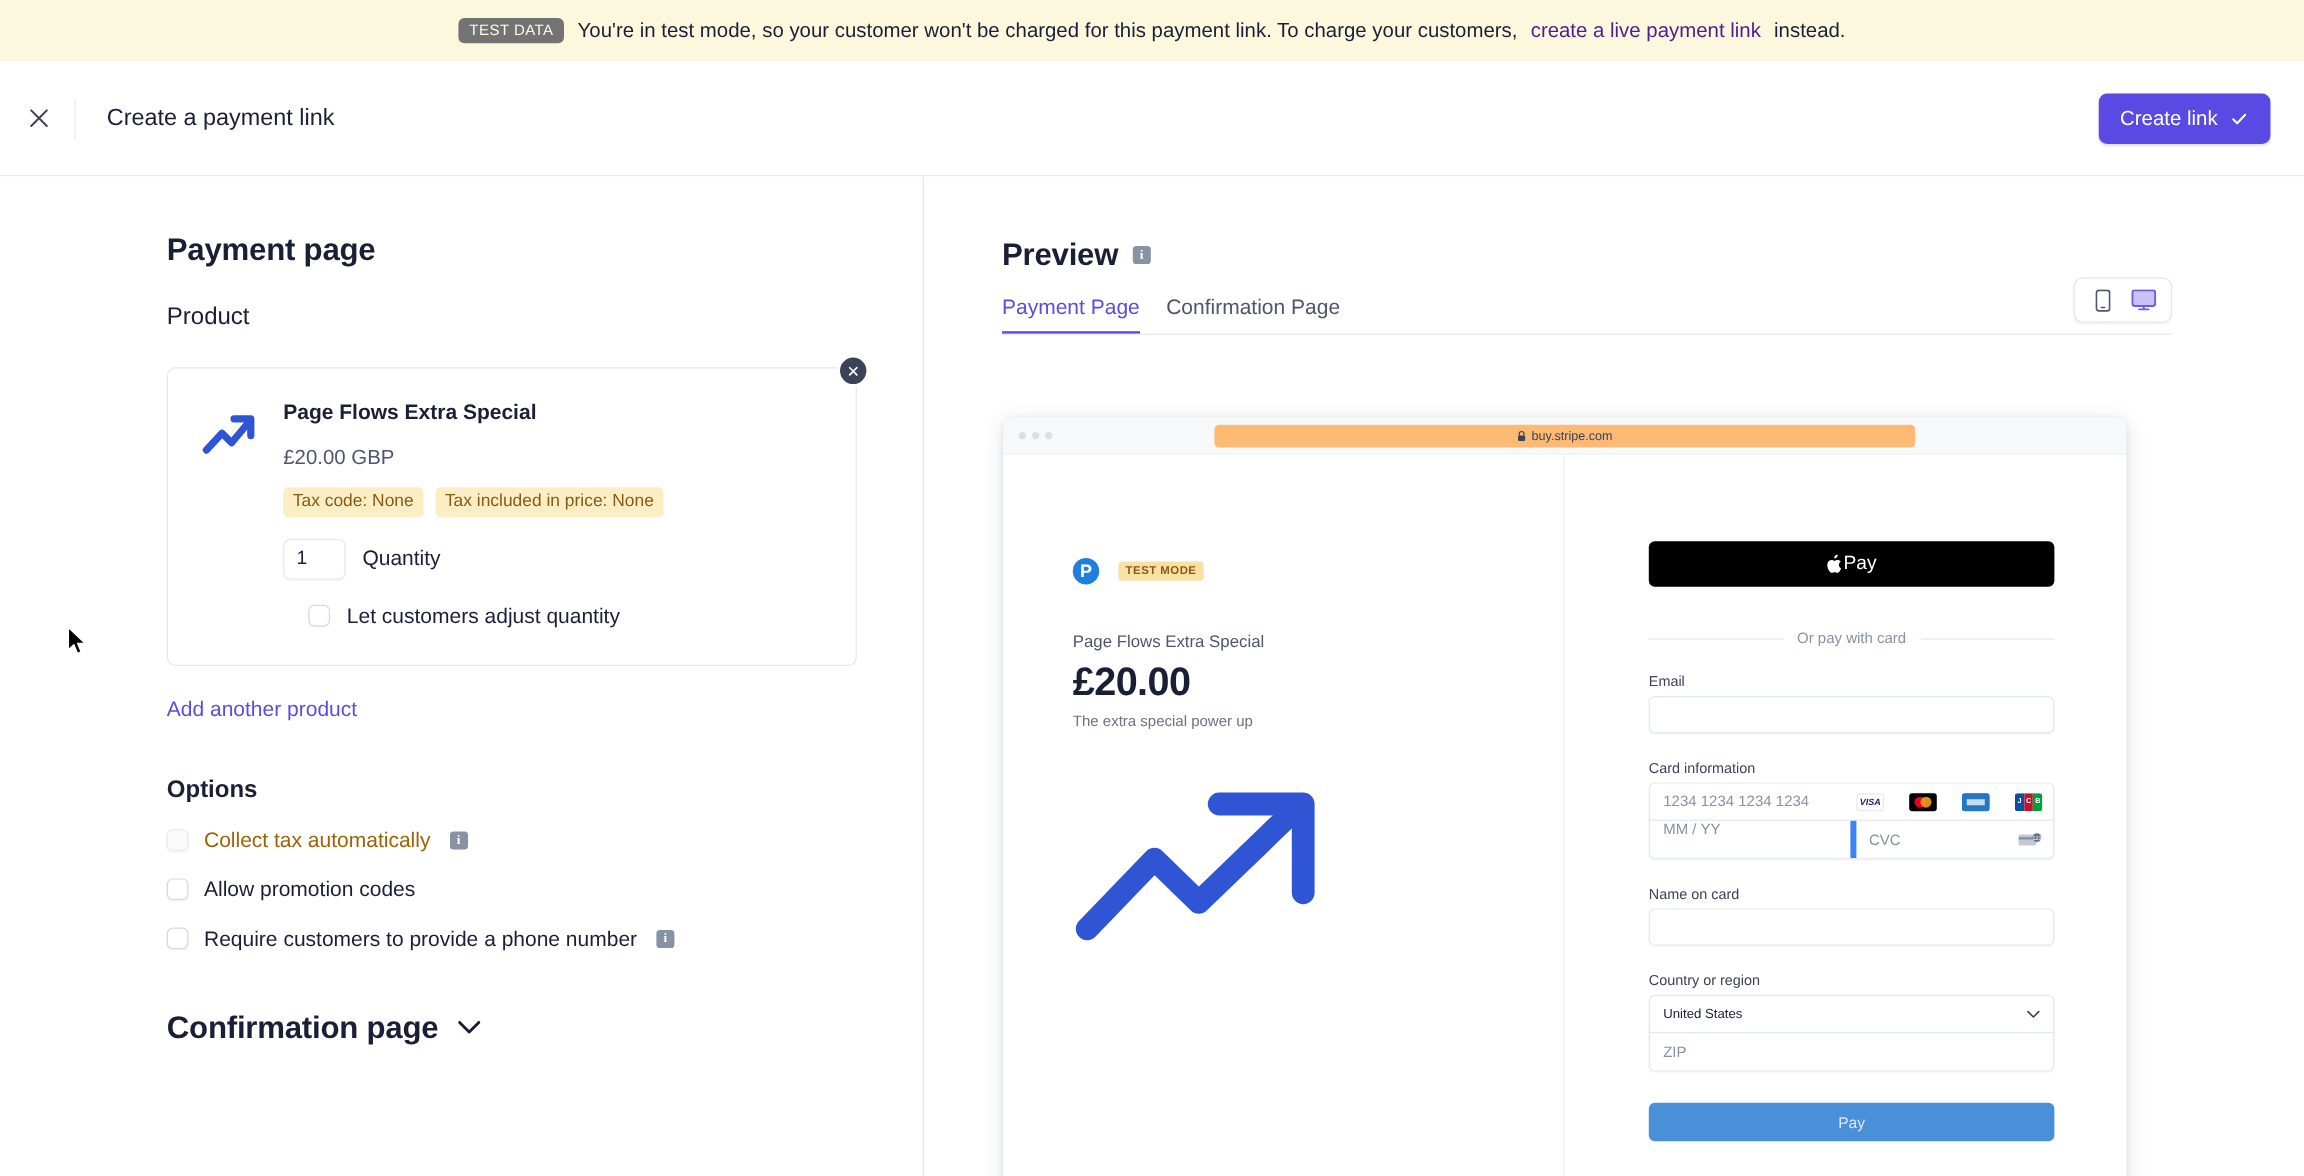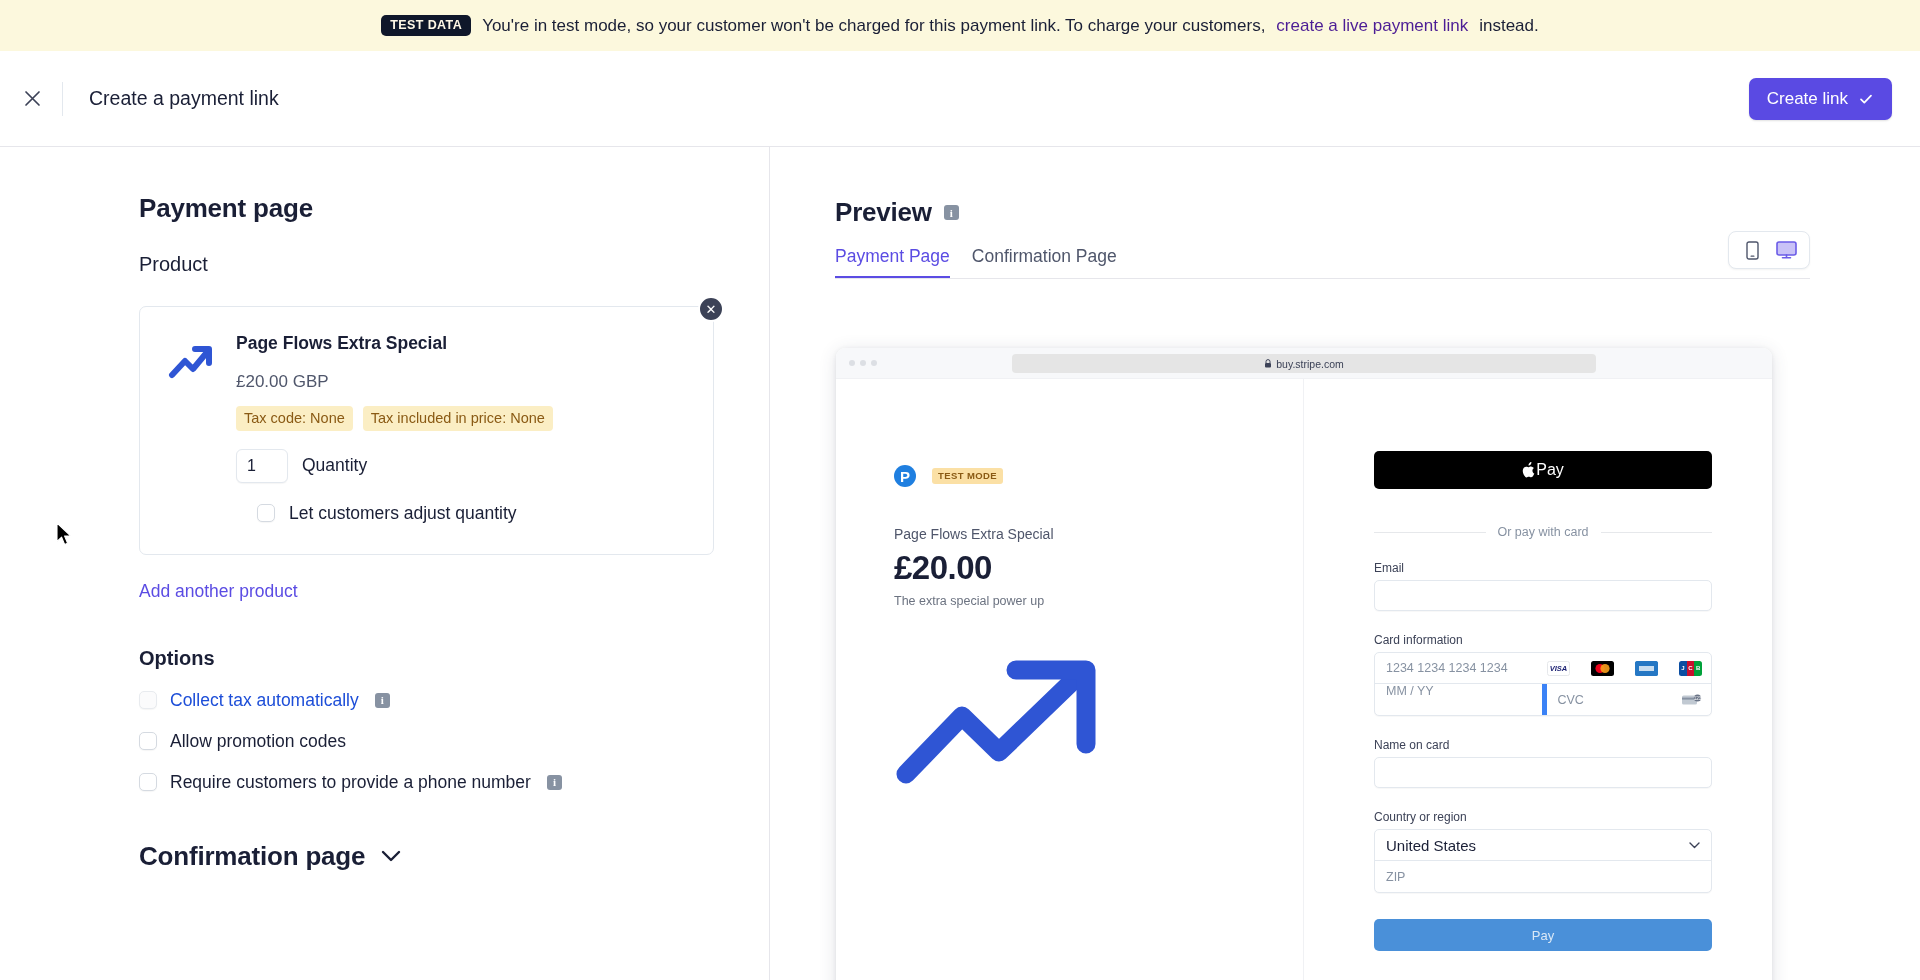--- a/index.html
+++ b/index.html
@@ -14,24 +14,24 @@
 
   
   .test-banner {
     position: absolute; left: 0; top: 0; width: 1920px; height: 51px;
     background: #fcf8dd;
     display: flex; align-items: center; justify-content: center;
     gap: 11px;
     font-size: 17px;
   }
   .test-badge {
-    background: #0f172a;
+    background: #737373;
     color: #fff8e6;
     font-size: 12.5px;
-    font-weight: bold;
+    font-weight: normal;
     letter-spacing: .4px;
     padding: 4px 9px 4px 9px;
     border-radius: 5px;
     line-height: 1;
   }
   .test-banner-text { color: #1a1f36; font-size: 17px; }
   .test-banner-link {
     color: #4c1d95; text-decoration: none; font-size: 17px;
   }
 
@@ -161,21 +161,21 @@
   .h-options {
     margin-top: 45px;
     font-size: 20px; font-weight: bold; color: #1a1f36;
   }
   .opt-row {
     display: flex; align-items: center; gap: 13px;
     margin-top: 20px;
   }
   .opt-row:first-of-type { margin-top: 24px; }
   .opt-label { font-size: 17.5px; color: #1a1f36; }
-  .opt-label.muted { color: #1d4ed8; }
+  .opt-label.muted { color: #a16207; }
   .info-icon {
     width: 15px; height: 15px; border-radius: 3px;
     background: #8792a2; color: #fff;
     font-size: 11px; font-weight: bold;
     display: inline-flex; align-items: center; justify-content: center;
     font-family: "Liberation Serif", serif;
     margin-left: 3px;
     cursor: pointer;
   }
 
@@ -241,21 +241,21 @@
   .browser-bar {
     height: 31px; background: #f7f8fa;
     display: flex; align-items: center; position: relative;
     border-bottom: 1px solid #f0f1f4;
   }
   .dots { display: flex; gap: 5px; margin-left: 13px; }
   .dot { width: 6px; height: 6px; border-radius: 50%; background: #dcdfe4; }
   .url-pill {
     position: absolute; left: 176px; top: 6px;
     width: 584px; height: 19px;
-    background: #e5e5e5;
+    background: #fdba74;
     border-radius: 4px;
     display: flex; align-items: center; justify-content: center;
     gap: 4px;
     font-size: 10.5px; color: #3c4257;
   }
 
   .checkout {
     display: flex; height: 669px;
   }
   .co-left {
@@ -348,21 +348,21 @@
     flex: 1; display: flex; align-items: center; padding: 0 9px 0 11px;
     color: #8792a2; font-size: 12.5px; justify-content: space-between;
   }
   .country-group {
     border: 1px solid #e3e8ee; border-radius: 5px; background: #fff;
     box-shadow: 0 1px 1px rgba(0,0,0,.03); overflow: hidden;
   }
   .country-sel {
     height: 31px; display: flex; align-items: center; justify-content: space-between;
     padding: 0 11px; border-bottom: 1px solid #e3e8ee;
-    font-size: 15px; color: #1a1f36; cursor: pointer;
+    font-size: 11px; color: #1a1f36; cursor: pointer;
   }
   .zip-fld {
     height: 31px; display: flex; align-items: center; padding: 0 11px;
     font-size: 12.5px; color: #8792a2;
   }
   .pay-btn {
     margin-top: 26px;
     width: 100%; height: 32px;
     background: #4a90d9; color: #d9e8f7;
     border: none; border-radius: 5px;

